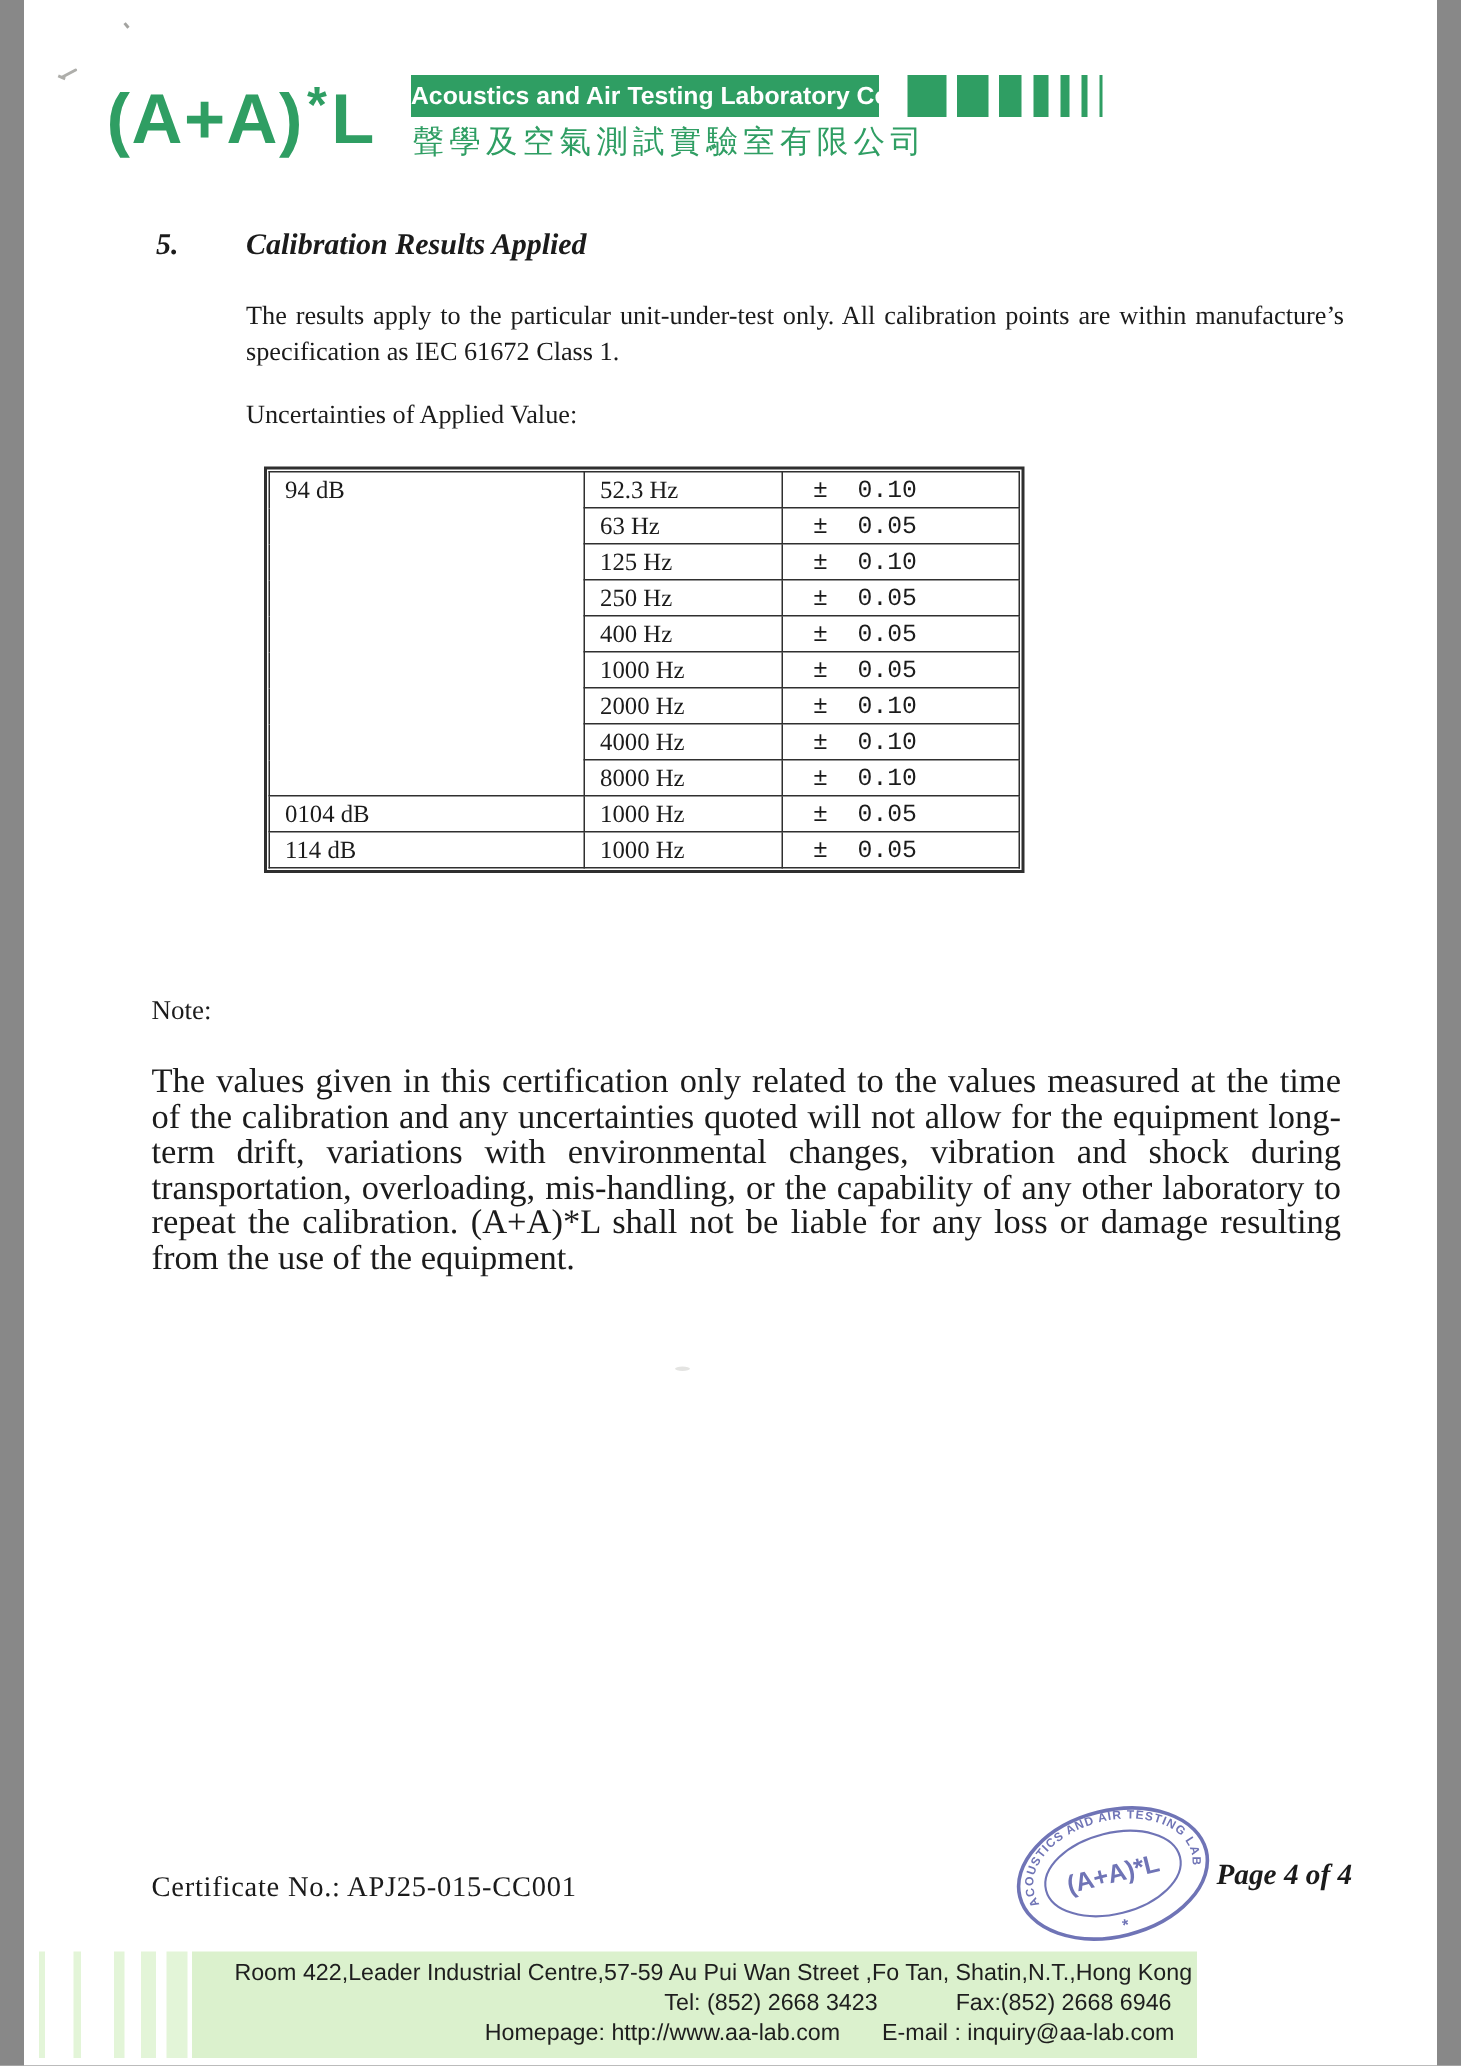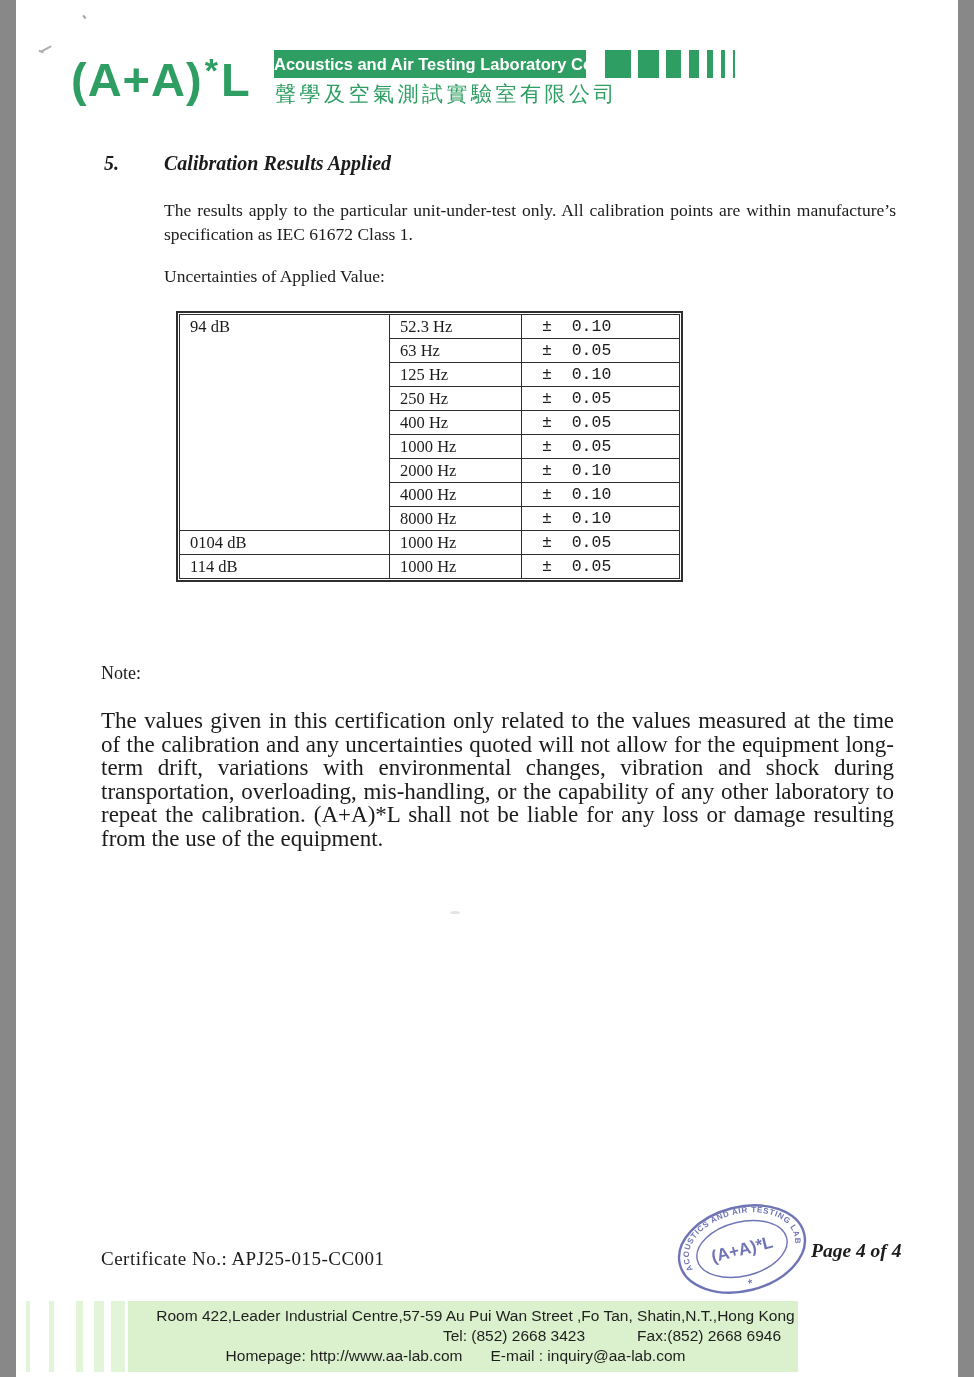--- a/index.html
+++ b/index.html
@@ -77,21 +77,21 @@
   
   .footer-stripes { position:absolute; left:10px; top:1301px; height:71px; display:flex; }
   .footer-stripes div { background:#e3f5d8; height:100%; }
   .footer-block {
     position:absolute; left:112px; top:1301px; width:670px; height:71px;
     background:#dbf1cd; font-family:"Liberation Sans", sans-serif;
     font-size:15.5px; line-height:20px; color:#1e1e1e; padding-top:5px;
   }
   .f-row1 { text-align:center; padding-left:25px; white-space:nowrap; }
   .f-row2 { display:flex; justify-content:flex-end; padding-right:17px; gap:52px; white-space:nowrap;margin-left:43px; }
-  .f-row3 { display:flex; justify-content:center; padding-right:15px; gap:28px; white-space:nowrap; }
+  .f-row3 { display:flex; justify-content:flex-end; padding-right:15px; gap:28px; white-space:nowrap; }
 </style>
 </head>
 <body>
 
 <div class="page">
 
   <div class="artifact-1"></div>
   <div class="artifact-2"></div>
 
   <div class="logo"><span>(A+A)</span><span class="star">*</span><span>L</span></div>

